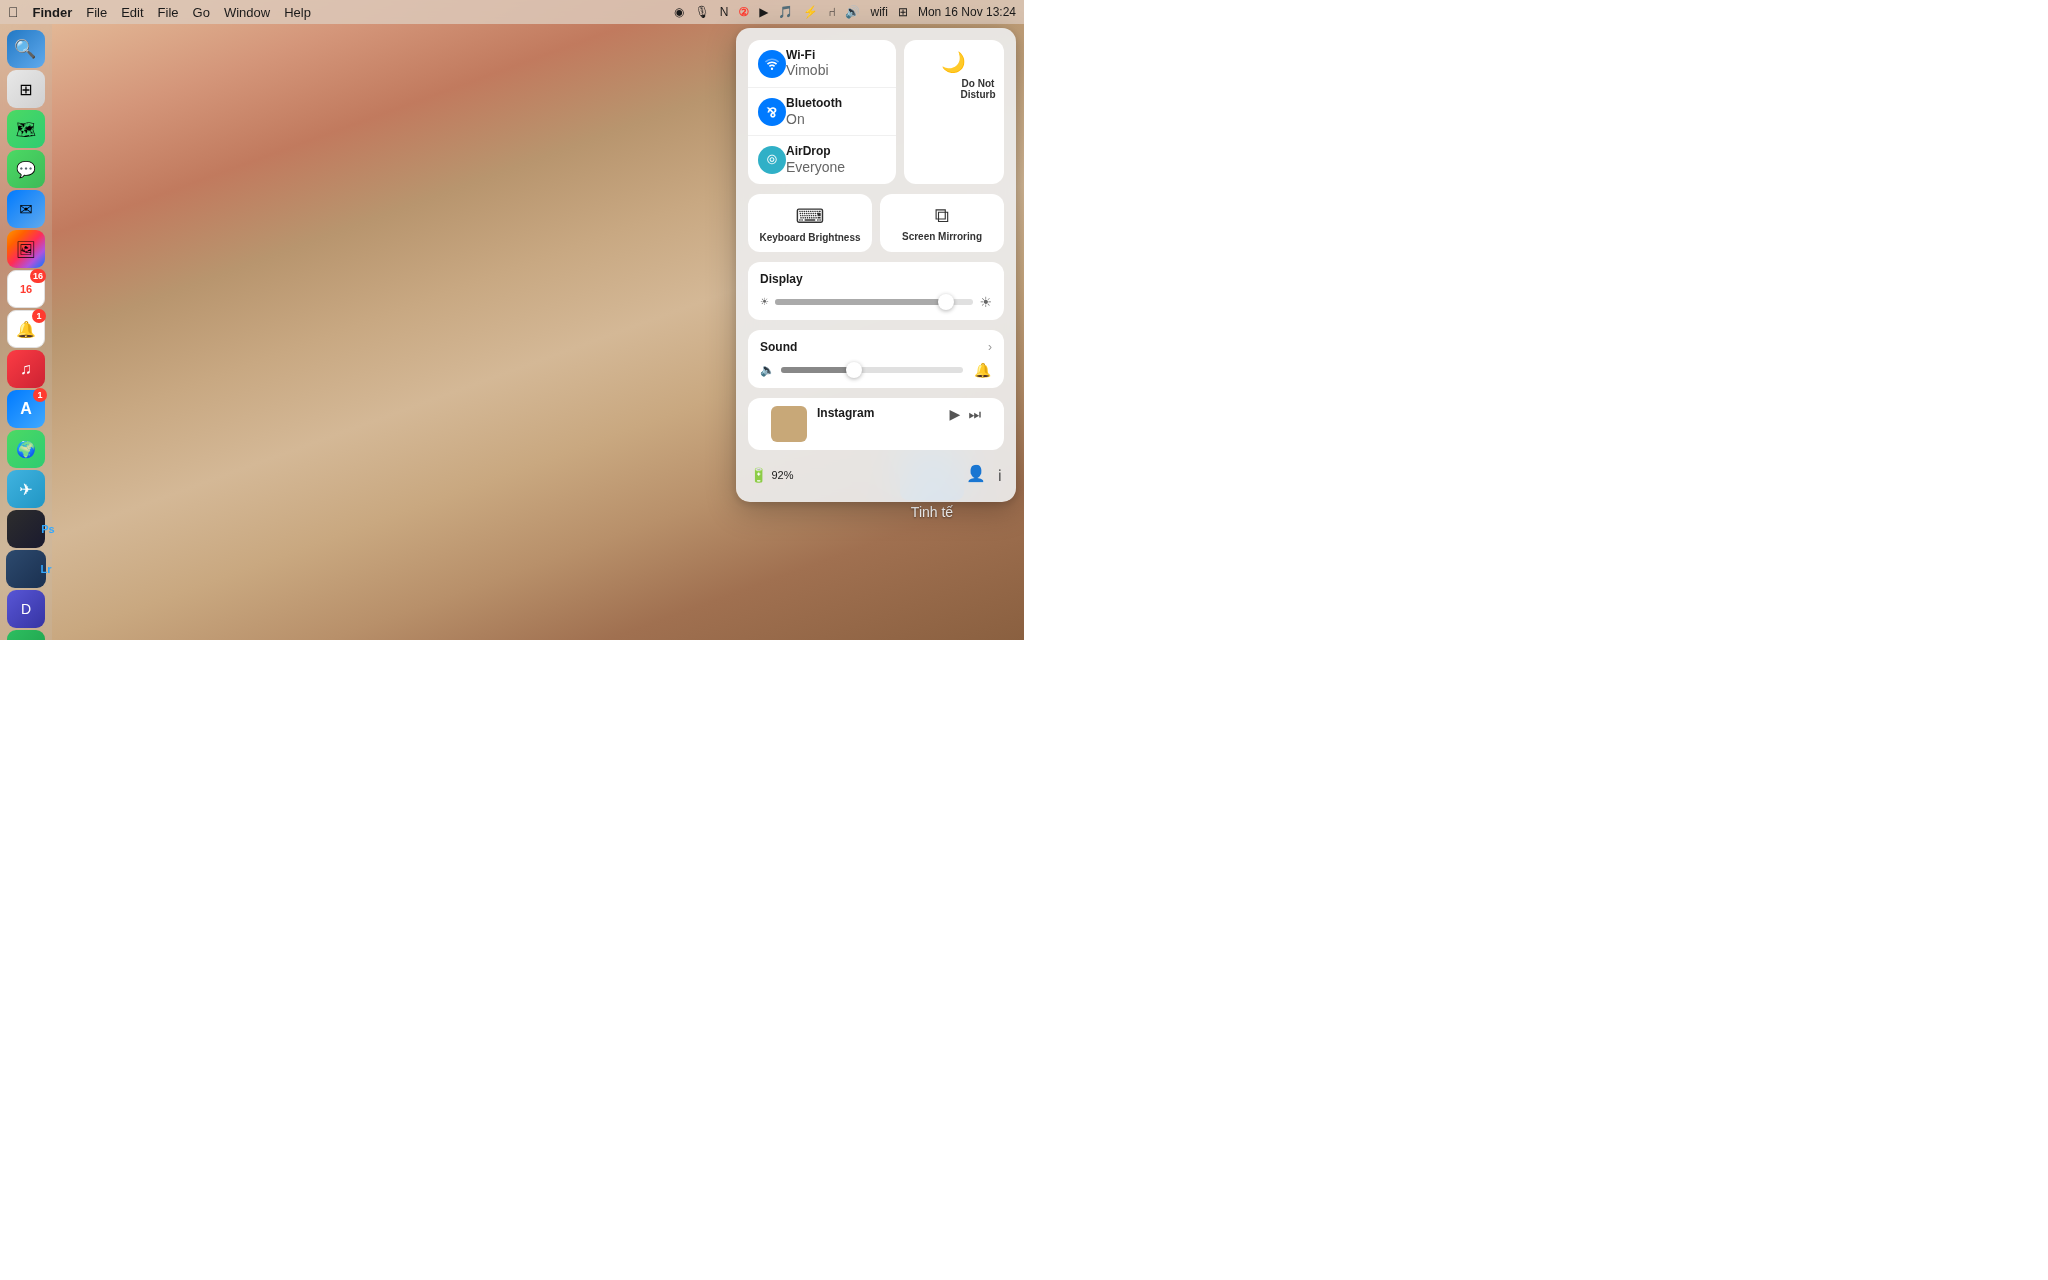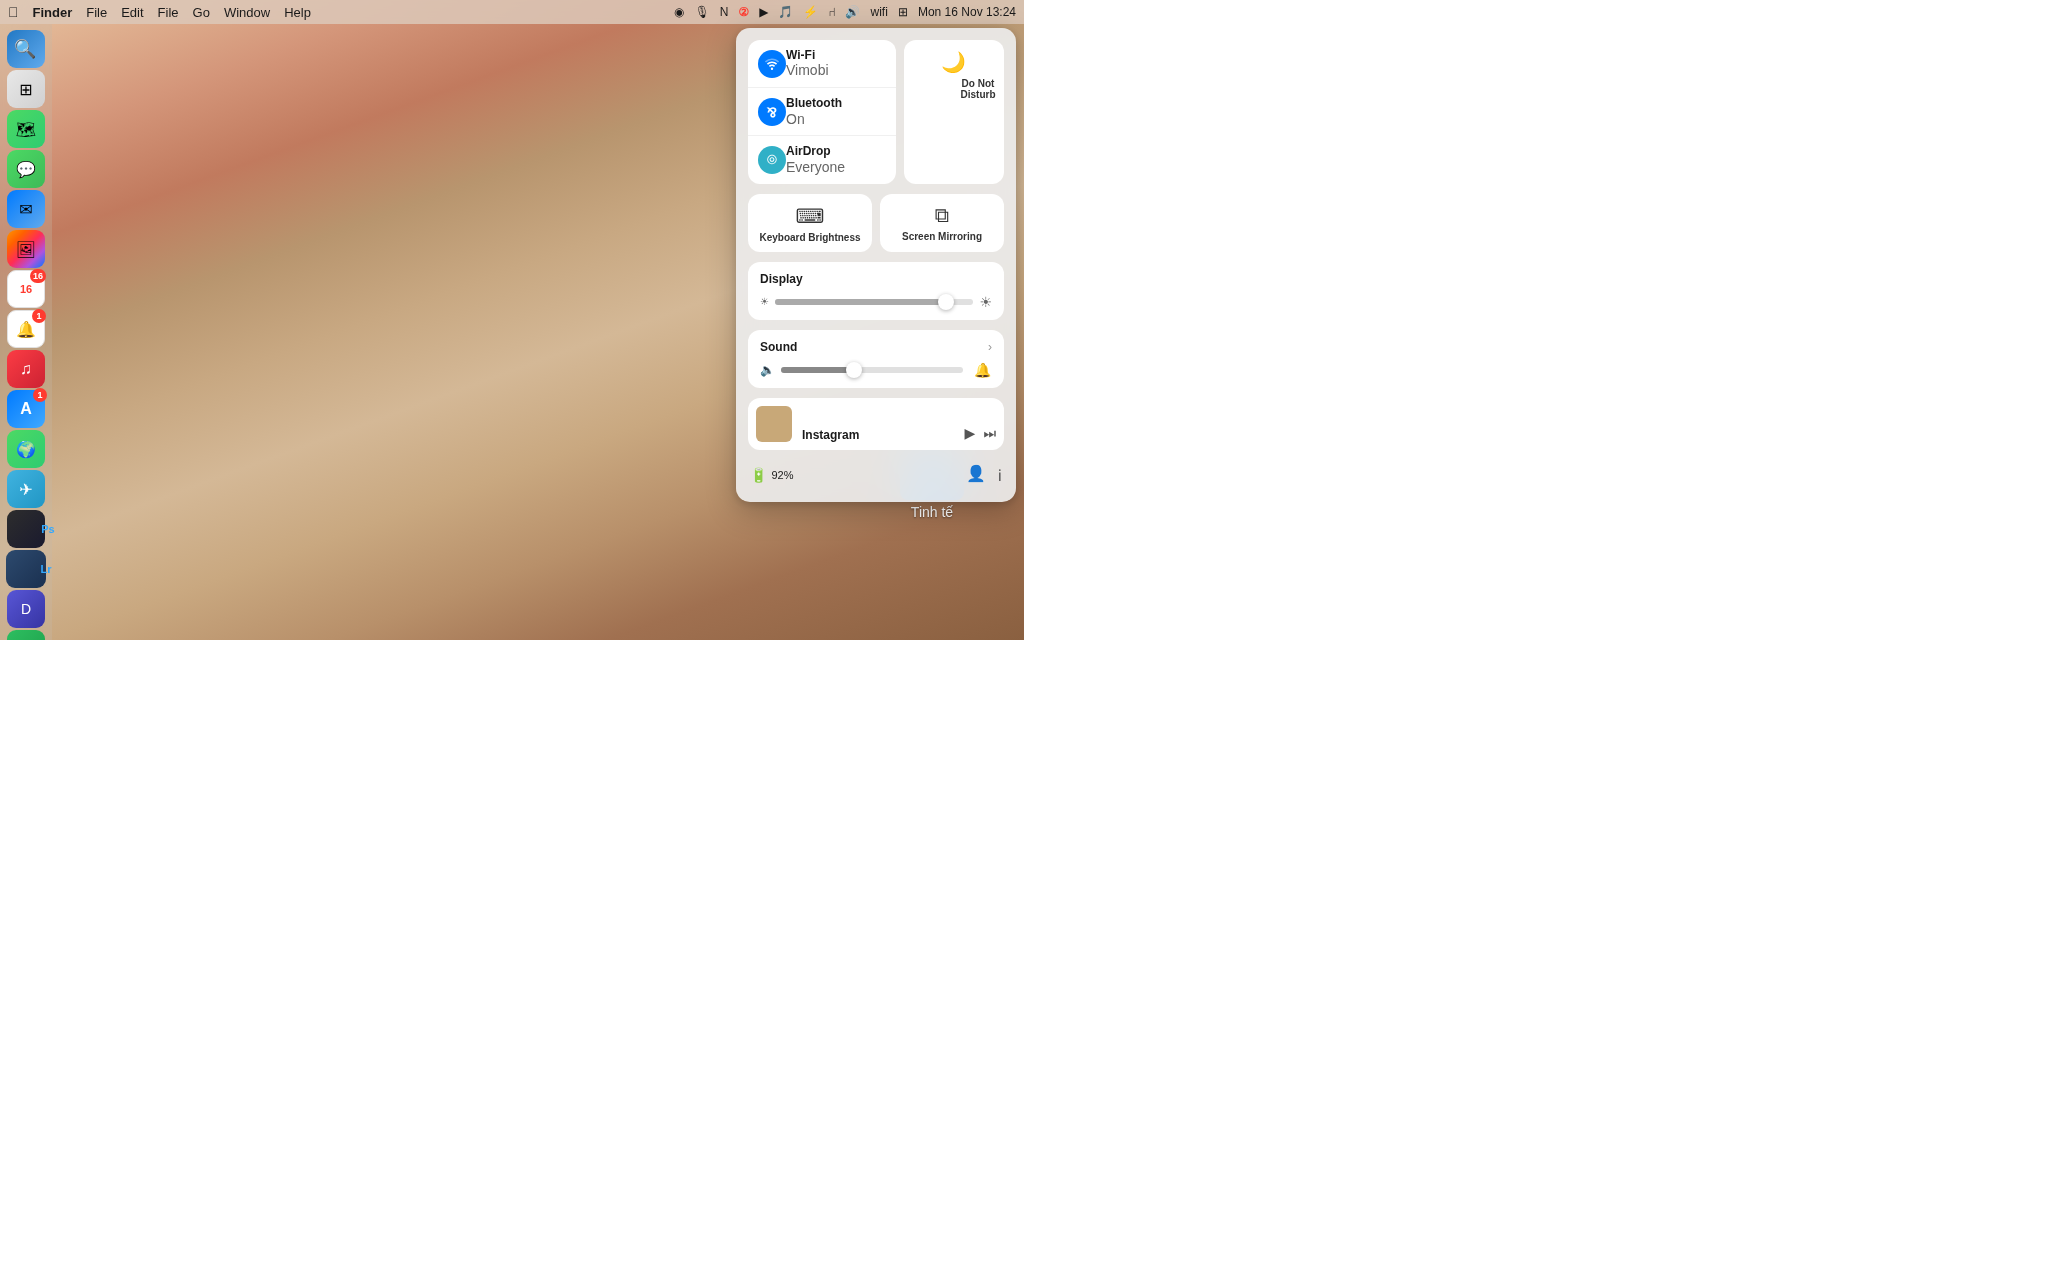--- a/index.html
+++ b/index.html
@@ -321,23 +321,23 @@
     }
     .cc-sound-icon-right {
       font-size: 14px;
       color: #555;
     }
 
     
     .cc-now-playing {
       background: white;
       border-radius: 12px;
-      padding: 8px 8px;
-      display: flex;
-      align-items: flex-end;
+      padding: 8px 23px;
+      display: flex;
+      align-items: flex-start;
       gap: 10px;
     }
     .cc-album-art {
       width: 36px;
       height: 36px;
       border-radius: 6px;
       background: #d4b896;
       flex-shrink: 0;
     }
     .cc-np-title {

